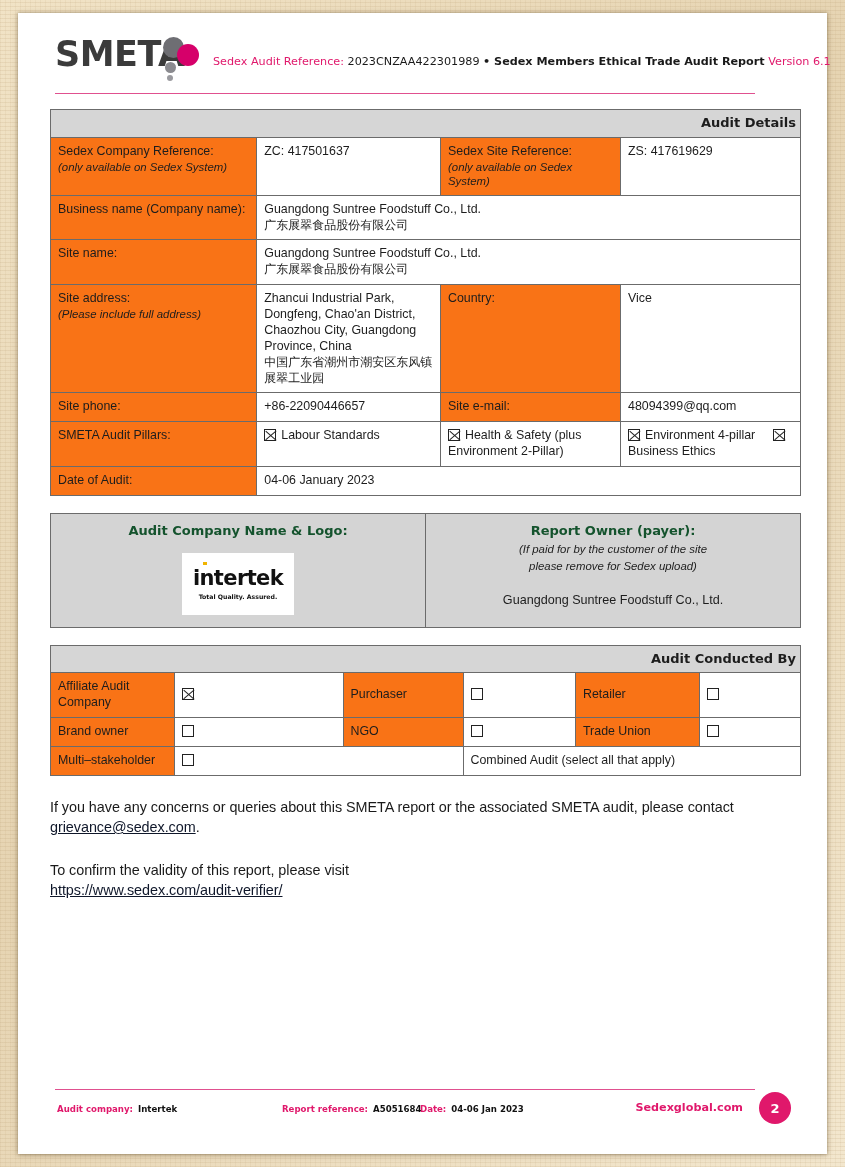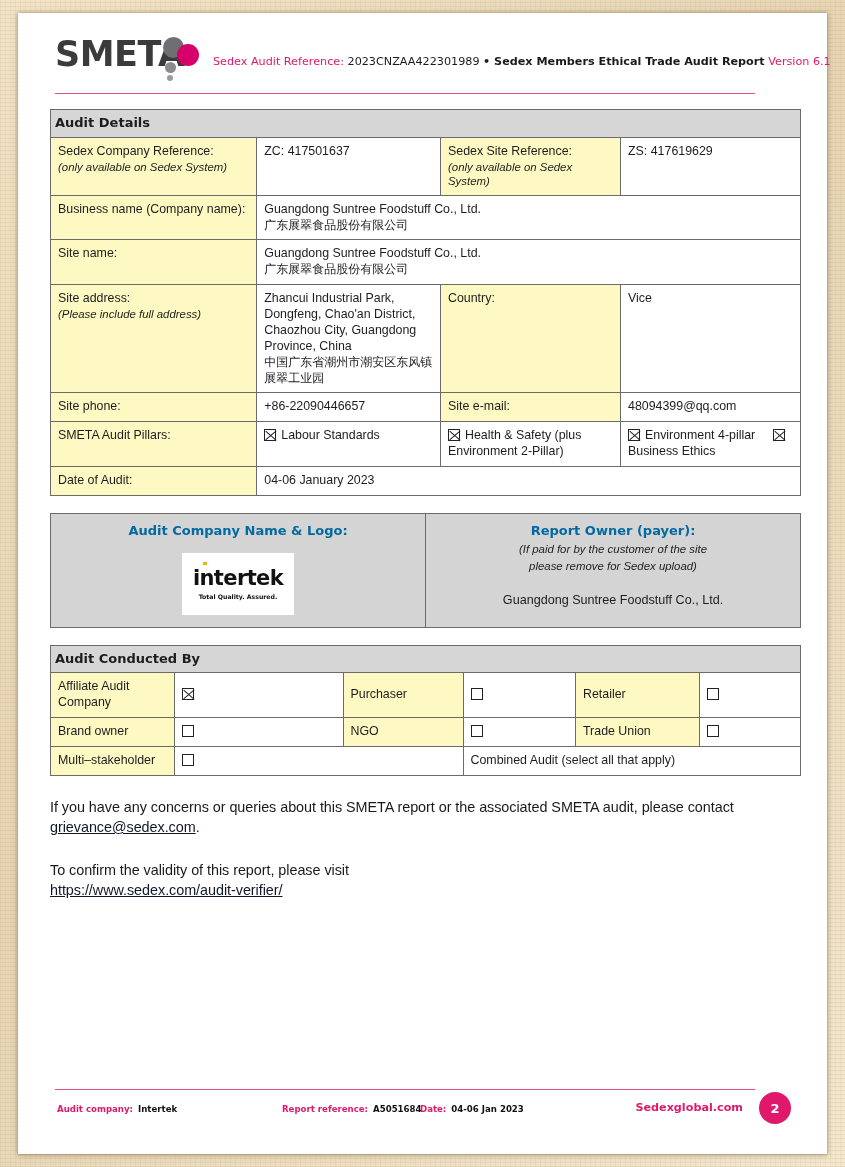--- a/index.html
+++ b/index.html
@@ -68,27 +68,27 @@
     border: 1px solid #6b6b6b;
     padding: 6px 7px;
     font-size: 12.4px;
     color: #1d1d1d;
     vertical-align: top;
     font-family: "Liberation Sans", sans-serif;
     line-height: 1.28;
   }
   .title-row td {
     background: #d6d6d6;
-    text-align: left;
+    text-align: right;
     font-weight: 700;
     font-size: 13px;
     padding: 5px 4px;
     font-family: "DejaVu Sans", sans-serif;
   }
-  .lbl { background: #fef9c3; }
+  .lbl { background: #f97316; }
   .val { background: #ffffff; }
   .note { font-style: italic; font-size: 11.4px; display: block; }
   .cn { font-family: "DejaVu Sans", sans-serif; font-size: 12px; }
 
   .tbl-audit-details { margin-top: 10px; }
 
   
   .cbox {
     display: inline-block;
     width: 12px; height: 12px;
@@ -109,21 +109,21 @@
 
   
   .tbl-company { margin-top: 17px; }
   .tbl-company td {
     background: #d4d4d4;
     text-align: center;
     vertical-align: top;
     padding: 9px 8px 12px;
   }
   .band-title {
-    font-weight: 700; font-size: 13px; color: #0369a1;
+    font-weight: 700; font-size: 13px; color: #14532d;
     font-family: "DejaVu Sans", sans-serif;
   }
   .band-sub { font-style: italic; font-size: 11.4px; color: #1d1d1d; line-height: 1.35; margin-top: 2px; }
   .band-owner { font-size: 12.6px; color: #1d1d1d; margin-top: 18px; }
 
   .intertek-logo {
     width: 112px; height: 62px; background: #fff;
     margin: 13px auto 0;
     position: relative;
   }

